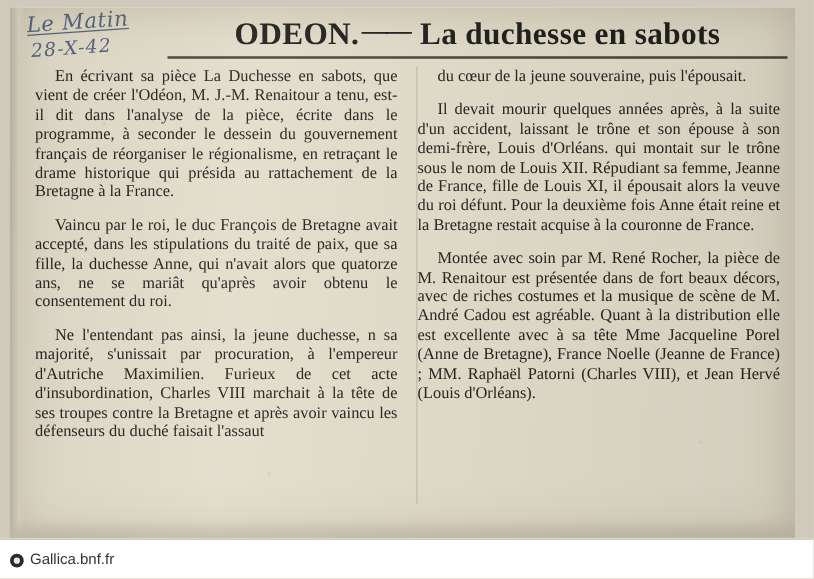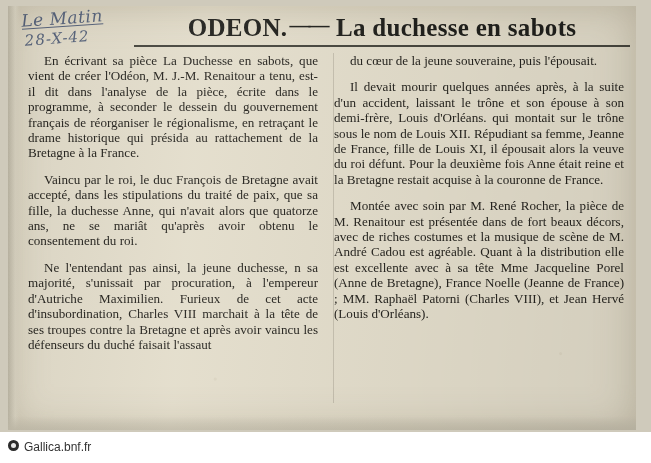--- a/index.html
+++ b/index.html
@@ -144,21 +144,21 @@
     width: 651px;
     height: 31px;
     background: #ffffff;
     border-top: 1px solid #cfcabb;
   }
   .watermark {
     position: absolute;
     left: 8px;
     top: 8px;
     display: flex;
-    align-items: flex-start;
+    align-items: flex-end;
     gap: 5px;
     font-family: "Liberation Sans", sans-serif;
     font-size: 12px;
     color: #333333;
   }
   .wm-dot {
     width: 11px;
     height: 11px;
     border-radius: 50%;
     background: #2b2b2b;

